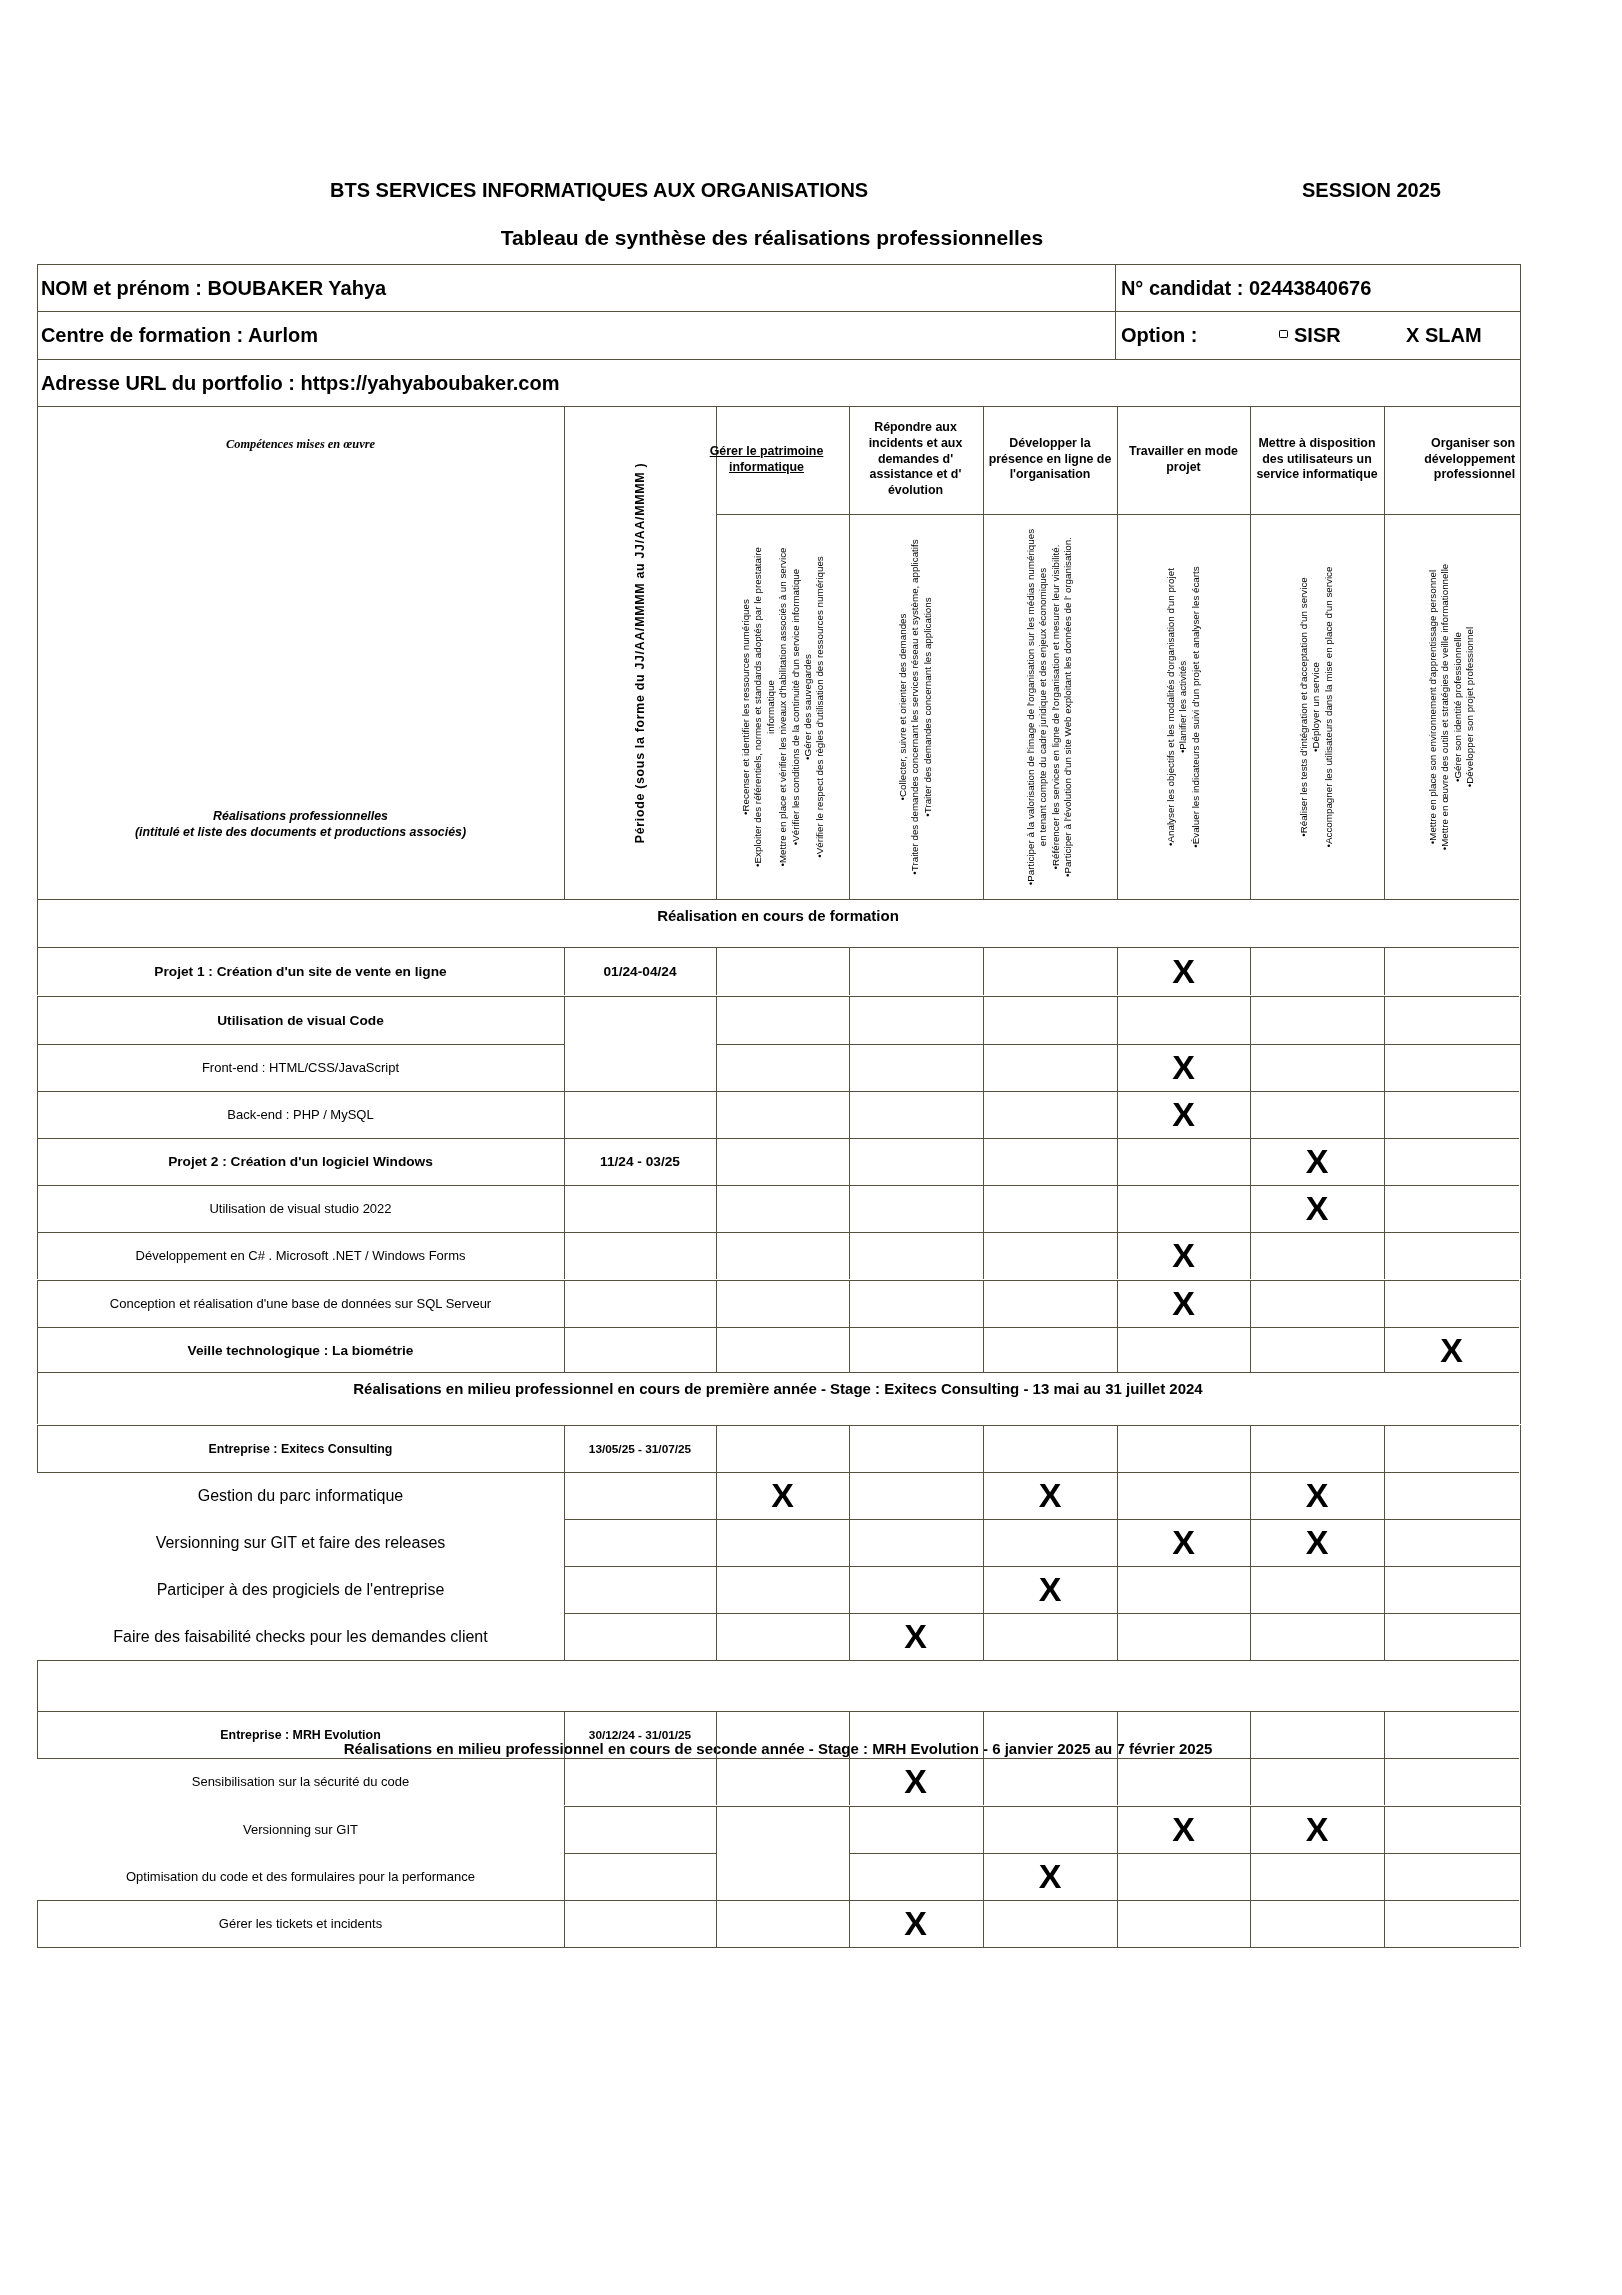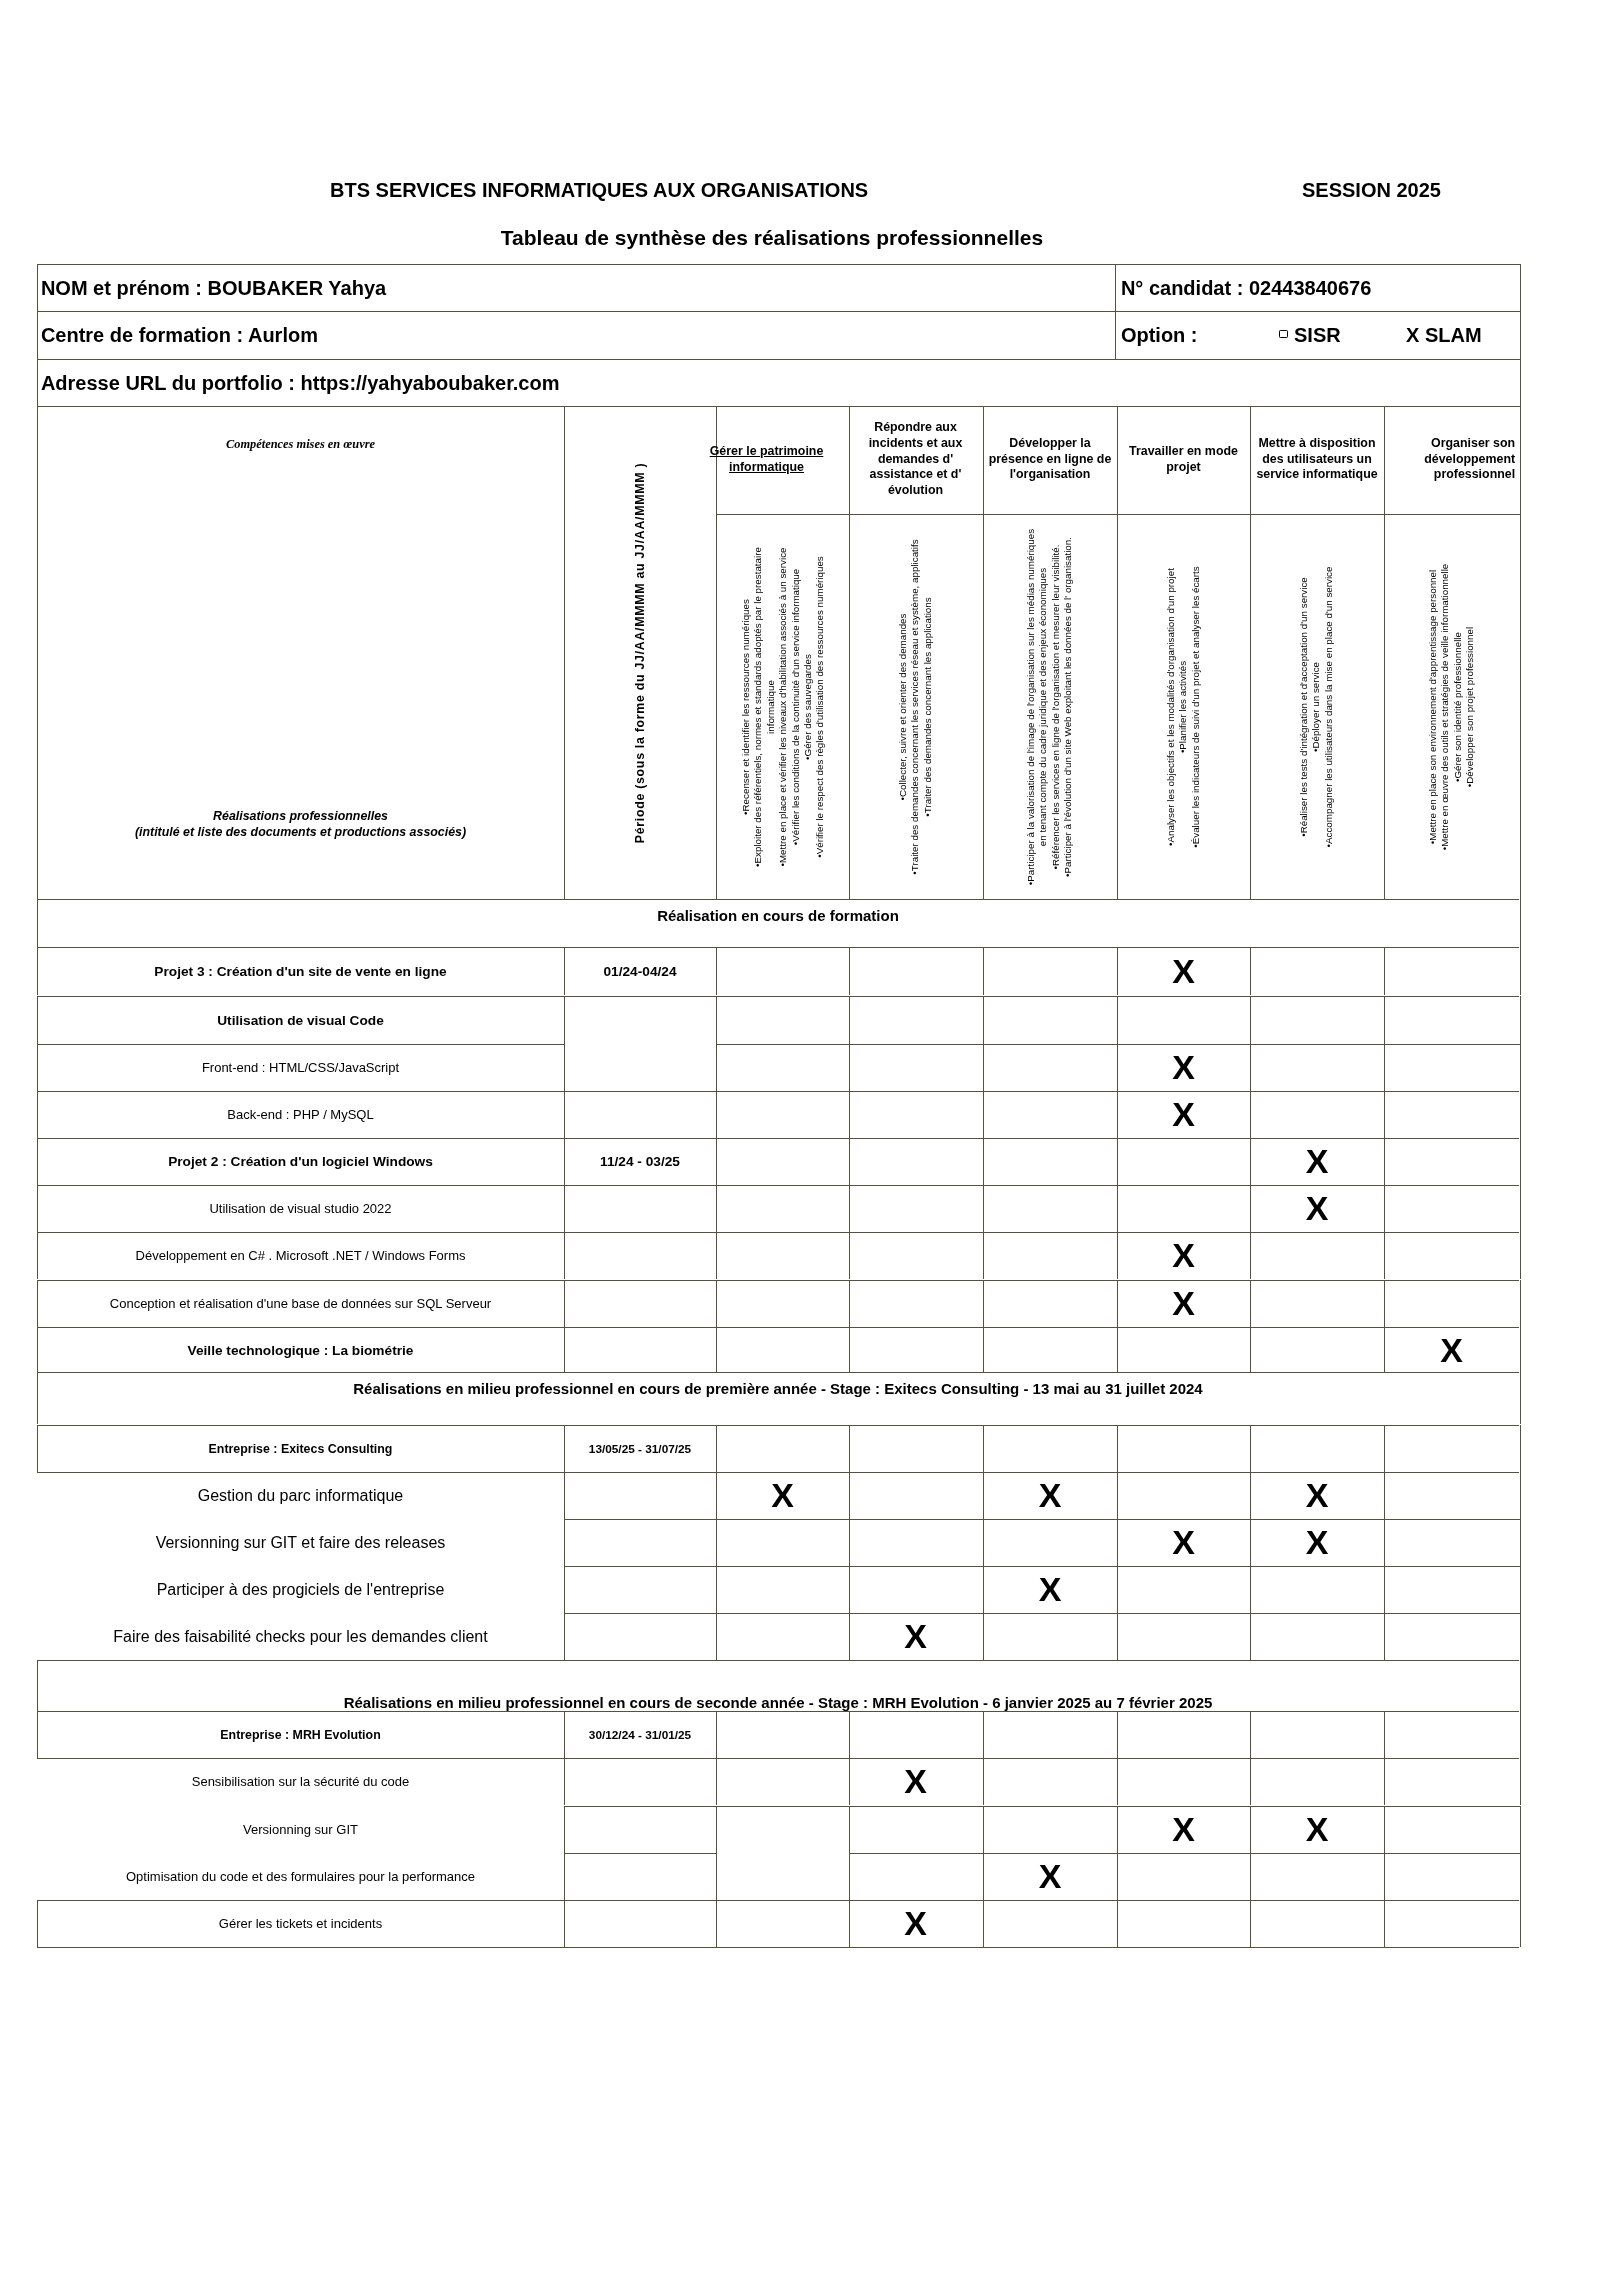--- a/index.html
+++ b/index.html
@@ -151,21 +151,21 @@
     <div class="vline" style="left:1520px; top:947px; height:48px;"></div>
     <div class="vline" style="left:564px; top:947px; height:48px;"></div>
     <div class="vline" style="left:716px; top:947px; height:48px;"></div>
     <div class="vline vthin" style="left:849px; top:947px; height:48px;"></div>
     <div class="vline vthin" style="left:983px; top:947px; height:48px;"></div>
     <div class="vline vthin" style="left:1117px; top:947px; height:48px;"></div>
     <div class="vline vthin" style="left:1250px; top:947px; height:48px;"></div>
     <div class="vline vthin" style="left:1384px; top:947px; height:48px;"></div>
     <div class="hline hthin" style="left:37px; top:996px; width:1482px;"></div>
     <div class="abs" style="left:37px; top:947px; width:1482px; height:48px; pointer-events:none;"></div>
-    <div class="cell row-b" style="left:37px; top:947px; width:527px; height:48px;">Projet 3 : Création d'un site de vente en ligne</div>
+    <div class="cell row-b" style="left:37px; top:947px; width:527px; height:48px;">Projet 1 : Création d'un site de vente en ligne</div>
     <div class="cell date" style="left:564px; top:947px; width:152px; height:48px;">01/24-04/24</div>
     <div class="cell mark" style="left:716px; top:947px; width:133px; height:48px;"></div>
     <div class="cell mark" style="left:849px; top:947px; width:133px; height:48px;"></div>
     <div class="cell mark" style="left:983px; top:947px; width:134px; height:48px;"></div>
     <div class="cell mark" style="left:1117px; top:947px; width:133px; height:48px;">X</div>
     <div class="cell mark" style="left:1250px; top:947px; width:134px; height:48px;"></div>
     <div class="cell mark" style="left:1384px; top:947px; width:135px; height:48px;"></div>
     <div class="vline" style="left:37px; top:996px; height:48px;"></div>
     <div class="vline" style="left:1520px; top:996px; height:48px;"></div>
     <div class="vline" style="left:564px; top:996px; height:48px;"></div>
@@ -399,21 +399,21 @@
     <div class="cell row-s" style="left:37px; top:1613px; width:527px; height:47px;">Faire des faisabilité checks pour les demandes client</div>
     <div class="cell mark" style="left:716px; top:1613px; width:133px; height:47px;"></div>
     <div class="cell mark" style="left:849px; top:1613px; width:133px; height:47px;">X</div>
     <div class="cell mark" style="left:983px; top:1613px; width:134px; height:47px;"></div>
     <div class="cell mark" style="left:1117px; top:1613px; width:133px; height:47px;"></div>
     <div class="cell mark" style="left:1250px; top:1613px; width:134px; height:47px;"></div>
     <div class="cell mark" style="left:1384px; top:1613px; width:135px; height:47px;"></div>
     <div class="vline" style="left:37px; top:1660px; height:51px;"></div>
     <div class="vline" style="left:1520px; top:1660px; height:51px;"></div>
     <div class="hline" style="left:37px; top:1711px; width:1482px;"></div>
-    <div class="cell sec" style="left:37px; top:1686px; width:1482px; height:33px;">Réalisations en milieu professionnel en cours de seconde année - Stage : MRH Evolution - 6  janvier 2025 au 7 février 2025</div>
+    <div class="cell sec" style="left:37px; top:1732px; width:1482px; height:33px;">Réalisations en milieu professionnel en cours de seconde année - Stage : MRH Evolution - 6  janvier 2025 au 7 février 2025</div>
     <div class="vline" style="left:37px; top:1711px; height:47px;"></div>
     <div class="vline" style="left:1520px; top:1711px; height:47px;"></div>
     <div class="vline" style="left:564px; top:1711px; height:47px;"></div>
     <div class="vline" style="left:716px; top:1711px; height:47px;"></div>
     <div class="vline vthin" style="left:849px; top:1711px; height:47px;"></div>
     <div class="vline vthin" style="left:983px; top:1711px; height:47px;"></div>
     <div class="vline vthin" style="left:1117px; top:1711px; height:47px;"></div>
     <div class="vline vthin" style="left:1250px; top:1711px; height:47px;"></div>
     <div class="vline vthin" style="left:1384px; top:1711px; height:47px;"></div>
     <div class="hline hthin" style="left:37px; top:1758px; width:1482px;"></div>

